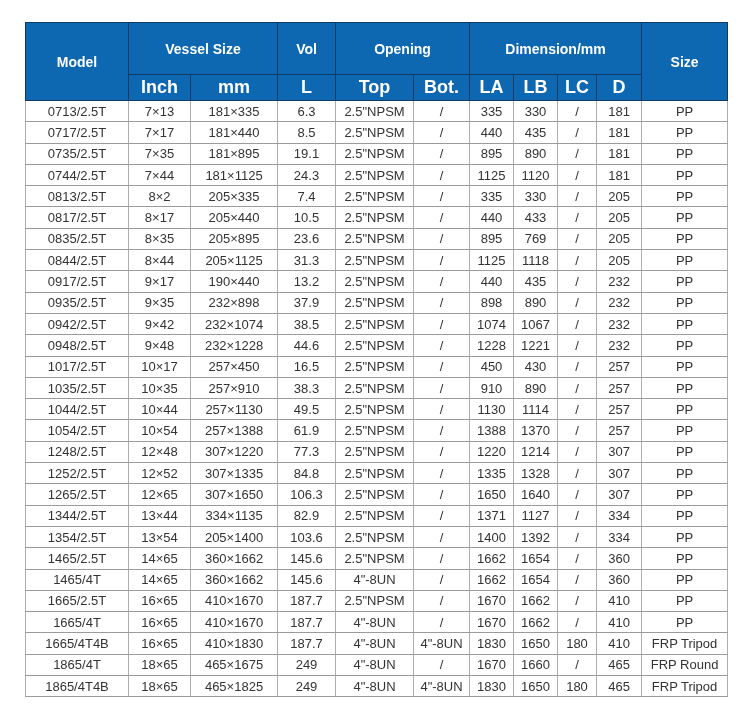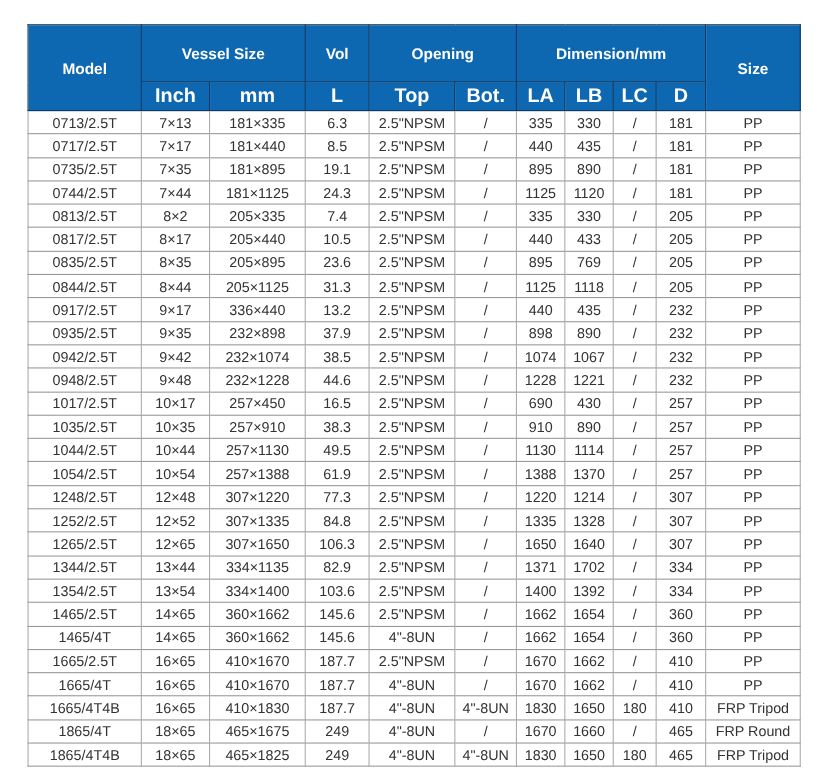--- a/index.html
+++ b/index.html
@@ -187,21 +187,21 @@
           <td>/</td>
           <td>1125</td>
           <td>1118</td>
           <td>/</td>
           <td>205</td>
           <td>PP</td>
         </tr>
         <tr>
           <td>0917/2.5T</td>
           <td>9×17</td>
-          <td>336×440</td>
+          <td>190×440</td>
           <td>13.2</td>
           <td>2.5"NPSM</td>
           <td>/</td>
           <td>440</td>
           <td>435</td>
           <td>/</td>
           <td>232</td>
           <td>PP</td>
         </tr>
         <tr>
@@ -243,21 +243,21 @@
           <td>232</td>
           <td>PP</td>
         </tr>
         <tr>
           <td>1017/2.5T</td>
           <td>10×17</td>
           <td>257×450</td>
           <td>16.5</td>
           <td>2.5"NPSM</td>
           <td>/</td>
-          <td>690</td>
+          <td>450</td>
           <td>430</td>
           <td>/</td>
           <td>257</td>
           <td>PP</td>
         </tr>
         <tr>
           <td>1035/2.5T</td>
           <td>10×35</td>
           <td>257×910</td>
           <td>38.3</td>
@@ -335,29 +335,29 @@
           <td>PP</td>
         </tr>
         <tr>
           <td>1344/2.5T</td>
           <td>13×44</td>
           <td>334×1135</td>
           <td>82.9</td>
           <td>2.5"NPSM</td>
           <td>/</td>
           <td>1371</td>
-          <td>1702</td>
+          <td>1127</td>
           <td>/</td>
           <td>334</td>
           <td>PP</td>
         </tr>
         <tr>
           <td>1354/2.5T</td>
           <td>13×54</td>
-          <td>334×1400</td>
+          <td>205×1400</td>
           <td>103.6</td>
           <td>2.5"NPSM</td>
           <td>/</td>
           <td>1400</td>
           <td>1392</td>
           <td>/</td>
           <td>334</td>
           <td>PP</td>
         </tr>
         <tr>

